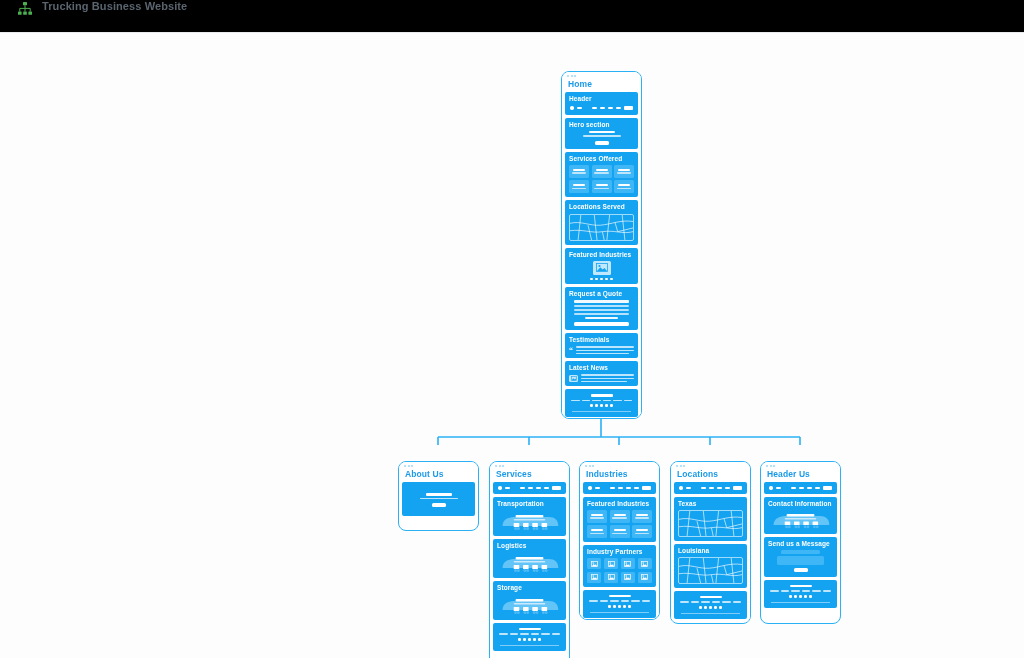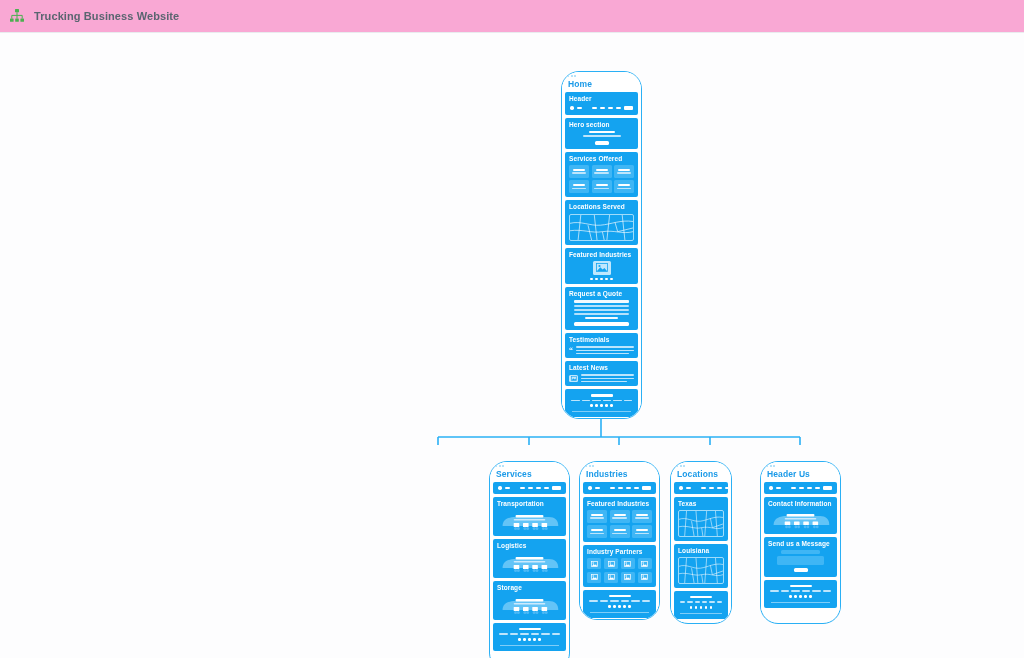--- a/index.html
+++ b/index.html
@@ -17,25 +17,25 @@
     color: #3d4852;
     -webkit-font-smoothing: antialiased;
   }
 
   
   .topbar {
     position: absolute;
     top: 0; left: 0;
     width: 1024px;
     height: 33px;
-    background: #f9a8d4;
+    background: #000000;
     border-bottom: 1px solid #e9ecef;
     display: flex;
-    align-items: center;
-    padding-left: 8px;
+    align-items: flex-start;
+    padding-left: 16px;
     z-index: 20;
   }
   .topbar-icon {
     width: 18px; height: 18px;
     display: flex; align-items: center; justify-content: center;
     flex: 0 0 auto;
   }
   .topbar-title {
     font-size: 11px;
     font-weight: bold;
@@ -74,21 +74,21 @@
   .canvas > * { position: relative; z-index: 2; }
 
   
   .connectors { position: absolute; top: 0; left: 0; z-index: 1; }
 
   
   .node {
     position: absolute;
     background: #ffffff;
     border: 1.5px solid #2ab0f5;
-    border-radius: 18px;
+    border-radius: 8px;
     overflow: hidden;
   }
   .node-dots {
     height: 7px;
     padding-left: 5px;
     display: flex;
     align-items: center;
     gap: 1.5px;
     background: #ffffff;
   }
@@ -399,20 +399,37 @@
             <i></i>
             <i></i>
             <i></i>
           </div>
         <div class="footer-line"></div>
       </div>
 
     </div>
   </div>
 
+  <div class="node" style="left:398px; top:428px; width:81px; height:70px;">
+    <div class="node-dots">
+        <i></i>
+        <i></i>
+        <i></i>
+      </div>
+    <div class="node-title">About Us</div>
+    <div class="node-body">
+      <div class="blk" style="height:34px;padding-top:8px;">
+        <div class="hero-lines">
+          <span class="w1"></span>
+            <span class="w2"></span>
+        </div>
+        <div class="hero-btn"></div>
+      </div>
+    </div>
+  </div>
 
   <div class="node" style="left:489px; top:428px; width:81px; height:210px;">
     <div class="node-dots">
         <i></i>
         <i></i>
         <i></i>
       </div>
     <div class="node-title">Services</div>
     <div class="node-body">
 
@@ -663,21 +680,21 @@
             <i></i>
             <i></i>
             <i></i>
             <i></i>
           </div>
         <div class="footer-line"></div>
       </div>
     </div>
   </div>
 
-  <div class="node" style="left:670px; top:428px; width:62px; height:163px;">
+  <div class="node" style="left:670px; top:428px; width:81px; height:163px;">
     <div class="node-dots">
         <i></i>
         <i></i>
         <i></i>
       </div>
     <div class="node-title">Locations</div>
     <div class="node-body">
 
       <div class="blk" style="padding:3px 4px;">
         <div class="navstrip">

